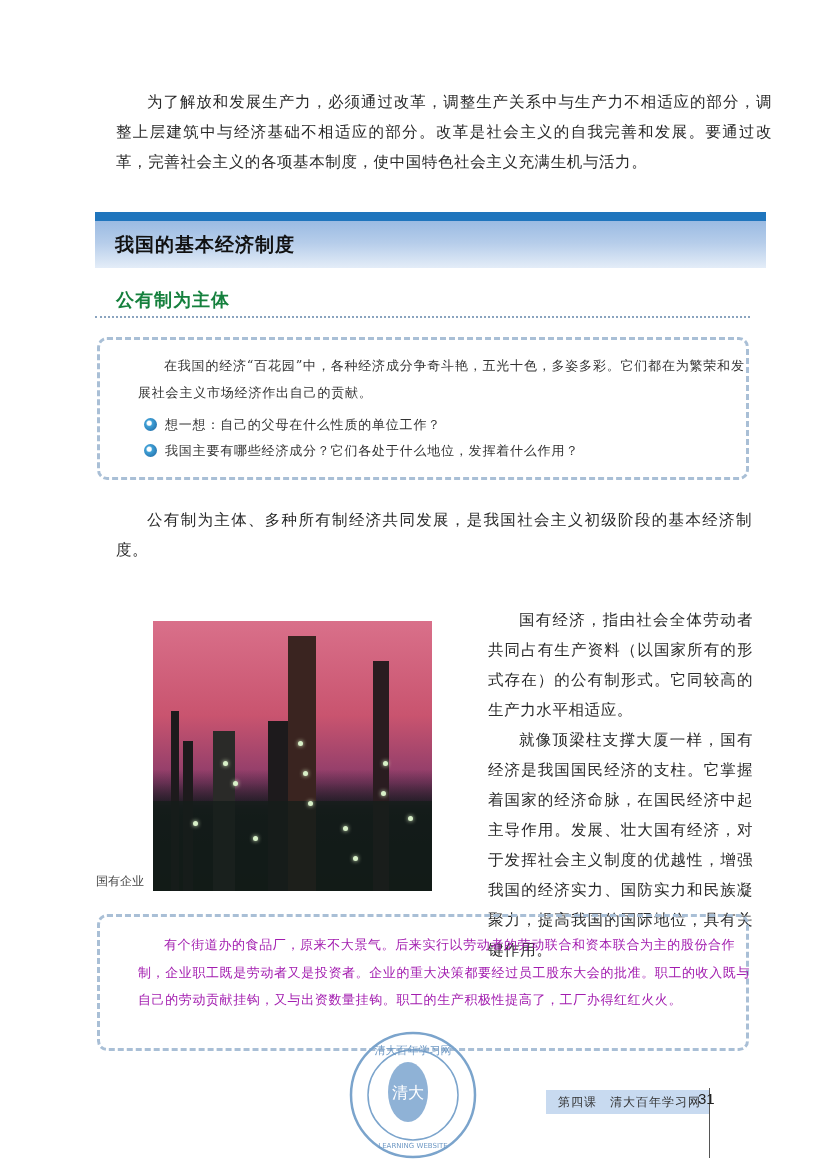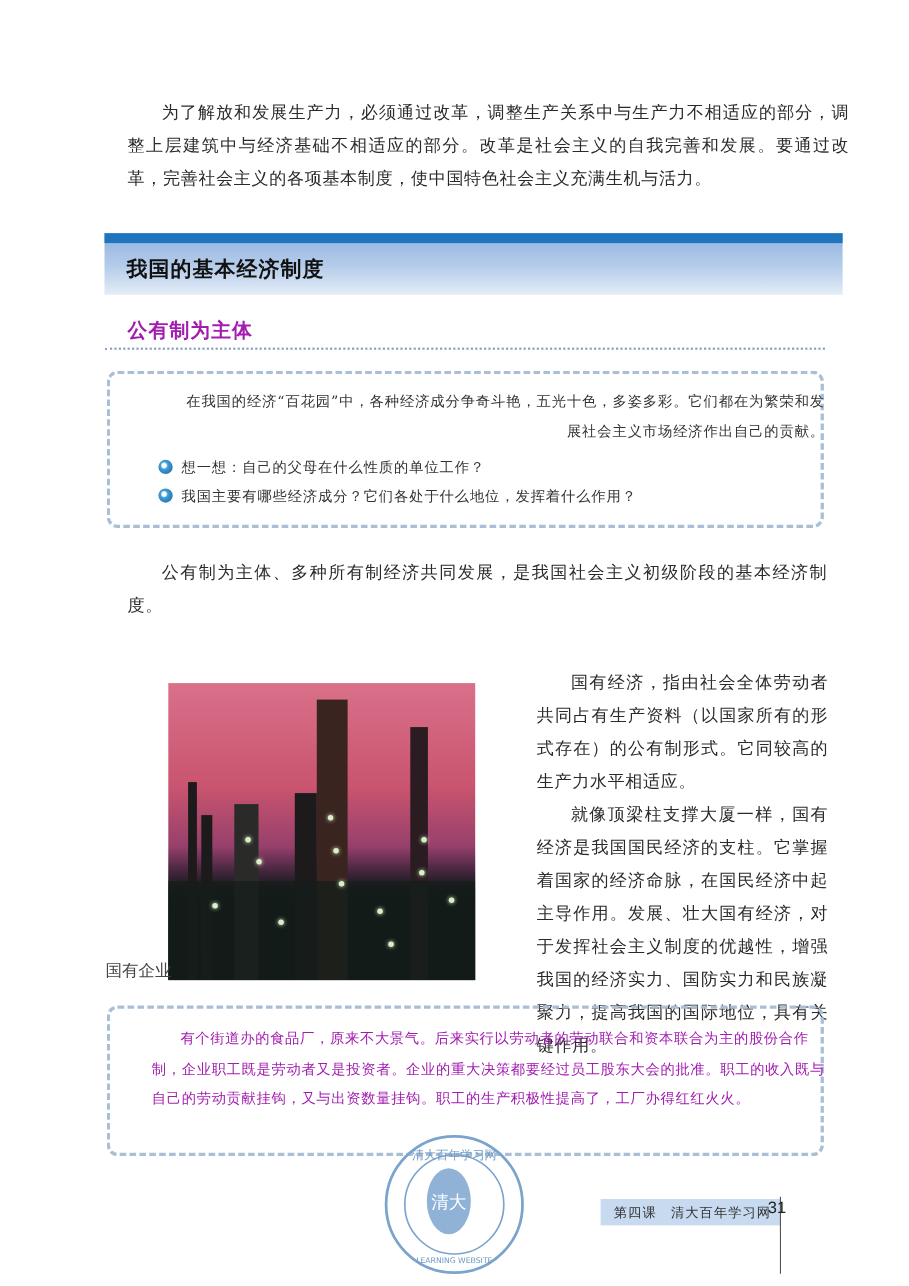--- a/index.html
+++ b/index.html
@@ -12,40 +12,40 @@
   .indent { text-indent: 2em; margin-left: 20px; }
 
   #intro { left: 96px; top: 87px; width: 656px; }
 
   #section-header { left: 95px; top: 212px; width: 655px; height: 56px;
     background: linear-gradient(180deg, #8fb3df 0%, #b6cdea 55%, #e4edf8 100%); padding-left: 16px; }
   #section-header .bar { position: absolute; left: 0; top: 0; width: 100%; height: 9px; background: #1f75bd; }
   #section-header .title { position: absolute; left: 20px; top: 20px; font-family: "DejaVu Serif", serif;
     font-weight: bold; font-size: 19px; color: #111; letter-spacing: 1px; }
 
-  #subheading { left: 116px; top: 288px; font-size: 18px; font-weight: bold; color: #a21caf; letter-spacing: 1px; }
+  #subheading { left: 116px; top: 288px; font-size: 18px; font-weight: bold; color: #15803d; letter-spacing: 1px; }
   #dotted-rule { left: 95px; top: 316px; width: 655px; height: 0; border-top: 2px dotted #8aa4bf; }
 
   .dash-box { border: 3px dashed #a9bfd6; border-radius: 10px; box-sizing: border-box; }
-  #box1 { left: 97px; top: 337px; width: 652px; height: 143px; text-align: right; }
+  #box1 { left: 97px; top: 337px; width: 652px; height: 143px; }
   #box1 .txt { position: absolute; left: 18px; top: 12px; width: 612px; font-family: "DejaVu Serif", serif;
     font-size: 13px; line-height: 27px; letter-spacing: 0.8px; color: #333; }
   #box1 .q { position: absolute; left: 44px; font-family: "DejaVu Serif", serif; font-size: 13px; color: #333; letter-spacing: 0.8px; }
   .bullet { display: inline-block; width: 13px; height: 13px; border-radius: 50%; vertical-align: -2px; margin-right: 8px;
     background: radial-gradient(circle at 40% 40%, #ffffff 0 18%, #3fa0d6 30%, #1a5f9c 100%); }
 
   #para-main { left: 96px; top: 505px; width: 656px; }
 
   #photo { left: 153px; top: 621px; width: 279px; height: 270px;
     background:
       linear-gradient(180deg, rgba(0,0,0,0) 55%, rgba(10,20,20,0.85) 70%, #0c1512 100%),
       linear-gradient(180deg, #d9708a 0%, #c9546f 35%, #8a3b6a 60%, #3a2a40 75%); overflow: hidden; }
   #photo .tower { position: absolute; bottom: 0; background: #1d1a1c; }
   #photo .light { position: absolute; width: 5px; height: 5px; border-radius: 50%; background: #d8f0c8; box-shadow: 0 0 4px #e8ffd0; }
-  #caption { left: 96px; top: 873px; font-size: 15px; color: #444; font-family: "DejaVu Serif", serif; }
+  #caption { left: 96px; top: 873px; font-size: 12px; color: #444; font-family: "DejaVu Serif", serif; }
 
   #side-text { left: 468px; top: 605px; width: 285px; }
 
   #box2 { left: 97px; top: 914px; width: 652px; height: 137px; }
   #box2 .txt { position: absolute; left: 18px; top: 14px; width: 612px; font-family: "DejaVu Serif", serif;
     font-size: 13px; line-height: 27.5px; letter-spacing: 0.6px; color: #a21caf; }
 
   #footer-label { left: 546px; top: 1090px; width: 164px; height: 24px; background: #c8daf0;
     font-size: 12px; color: #333; line-height: 24px; text-indent: 12px; letter-spacing: 1px; }
   #footer-rule { left: 709px; top: 1088px; width: 1px; height: 70px; background: #555; }

